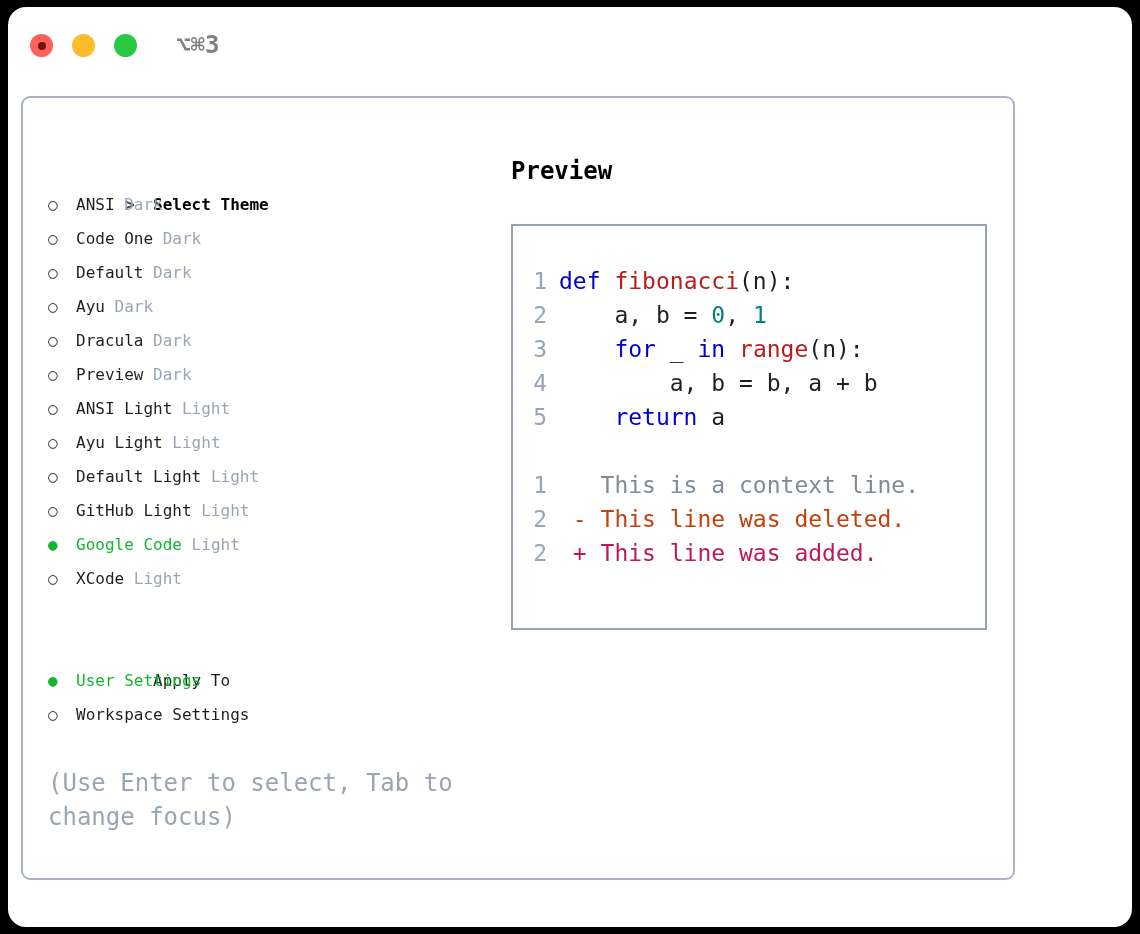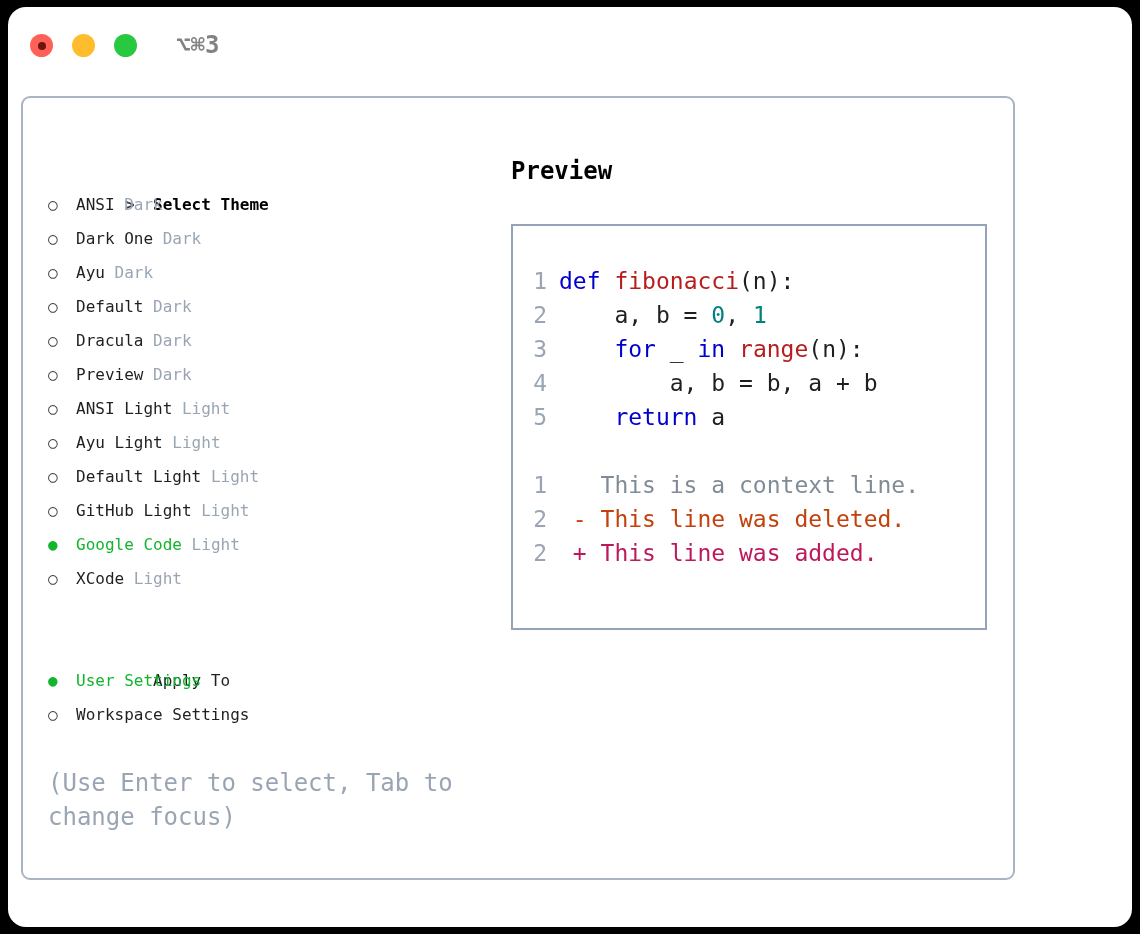--- a/index.html
+++ b/index.html
@@ -195,23 +195,23 @@
 
   <div class="panel">
 
     <div class="left-col">
       <div class="row header-row">
         <span class="marker">&gt; </span><span>Select Theme</span>
       </div>
 
       <div id="theme-items">
           <div class="row"><span class="marker">○</span><span class="name">ANSI</span><span> </span><span class="variant">Dark</span></div>
-          <div class="row"><span class="marker">○</span><span class="name">Dark One</span><span> </span><span class="variant">Dark</span></div>
+          <div class="row"><span class="marker">○</span><span class="name">Code One</span><span> </span><span class="variant">Dark</span></div>
+          <div class="row"><span class="marker">○</span><span class="name">Default</span><span> </span><span class="variant">Dark</span></div>
           <div class="row"><span class="marker">○</span><span class="name">Ayu</span><span> </span><span class="variant">Dark</span></div>
-          <div class="row"><span class="marker">○</span><span class="name">Default</span><span> </span><span class="variant">Dark</span></div>
           <div class="row"><span class="marker">○</span><span class="name">Dracula</span><span> </span><span class="variant">Dark</span></div>
           <div class="row"><span class="marker">○</span><span class="name">Preview</span><span> </span><span class="variant">Dark</span></div>
           <div class="row"><span class="marker">○</span><span class="name">ANSI Light</span><span> </span><span class="variant">Light</span></div>
           <div class="row"><span class="marker">○</span><span class="name">Ayu Light</span><span> </span><span class="variant">Light</span></div>
           <div class="row"><span class="marker">○</span><span class="name">Default Light</span><span> </span><span class="variant">Light</span></div>
           <div class="row"><span class="marker">○</span><span class="name">GitHub Light</span><span> </span><span class="variant">Light</span></div>
           <div class="row"><span class="marker sel">●</span><span class="name selected">Google Code</span><span> </span><span class="variant">Light</span></div>
           <div class="row"><span class="marker">○</span><span class="name">XCode</span><span> </span><span class="variant">Light</span></div>
         </div>
 

